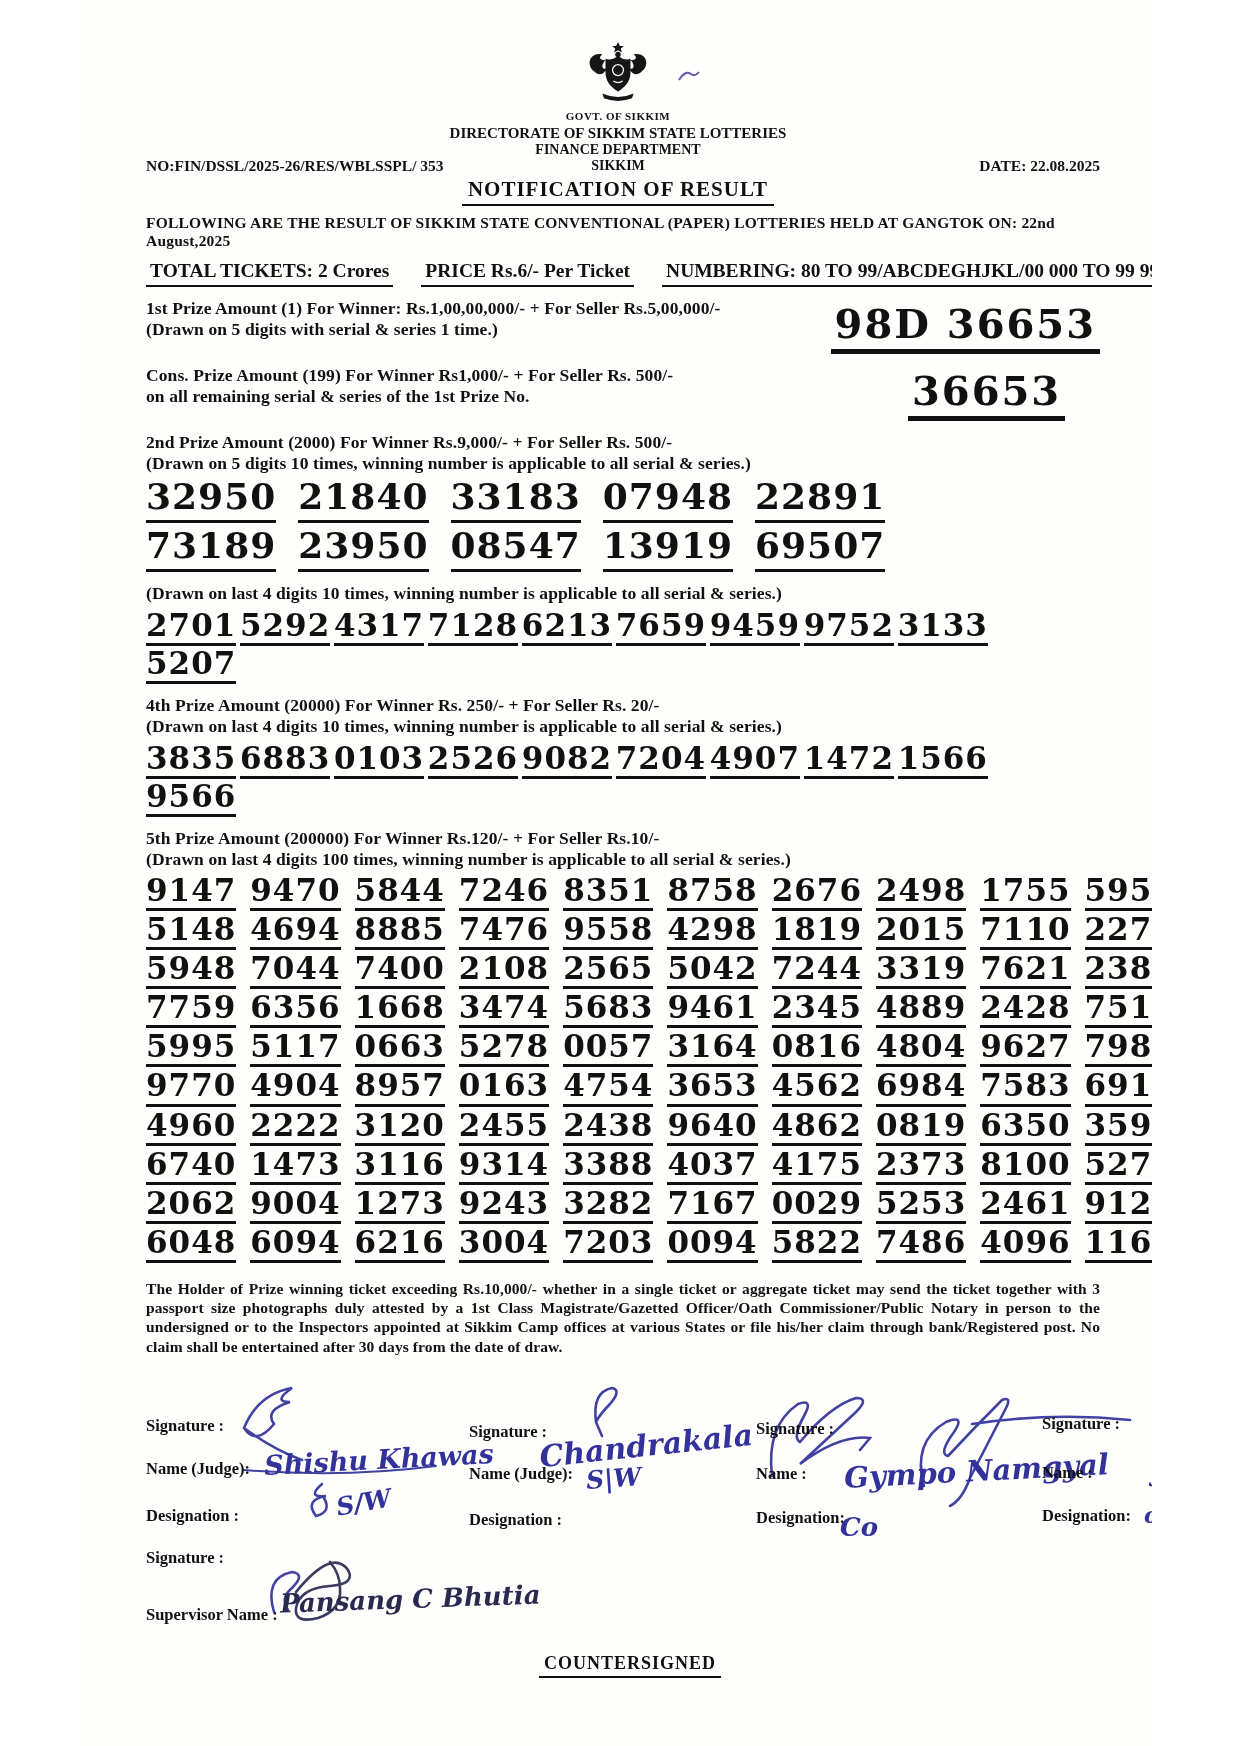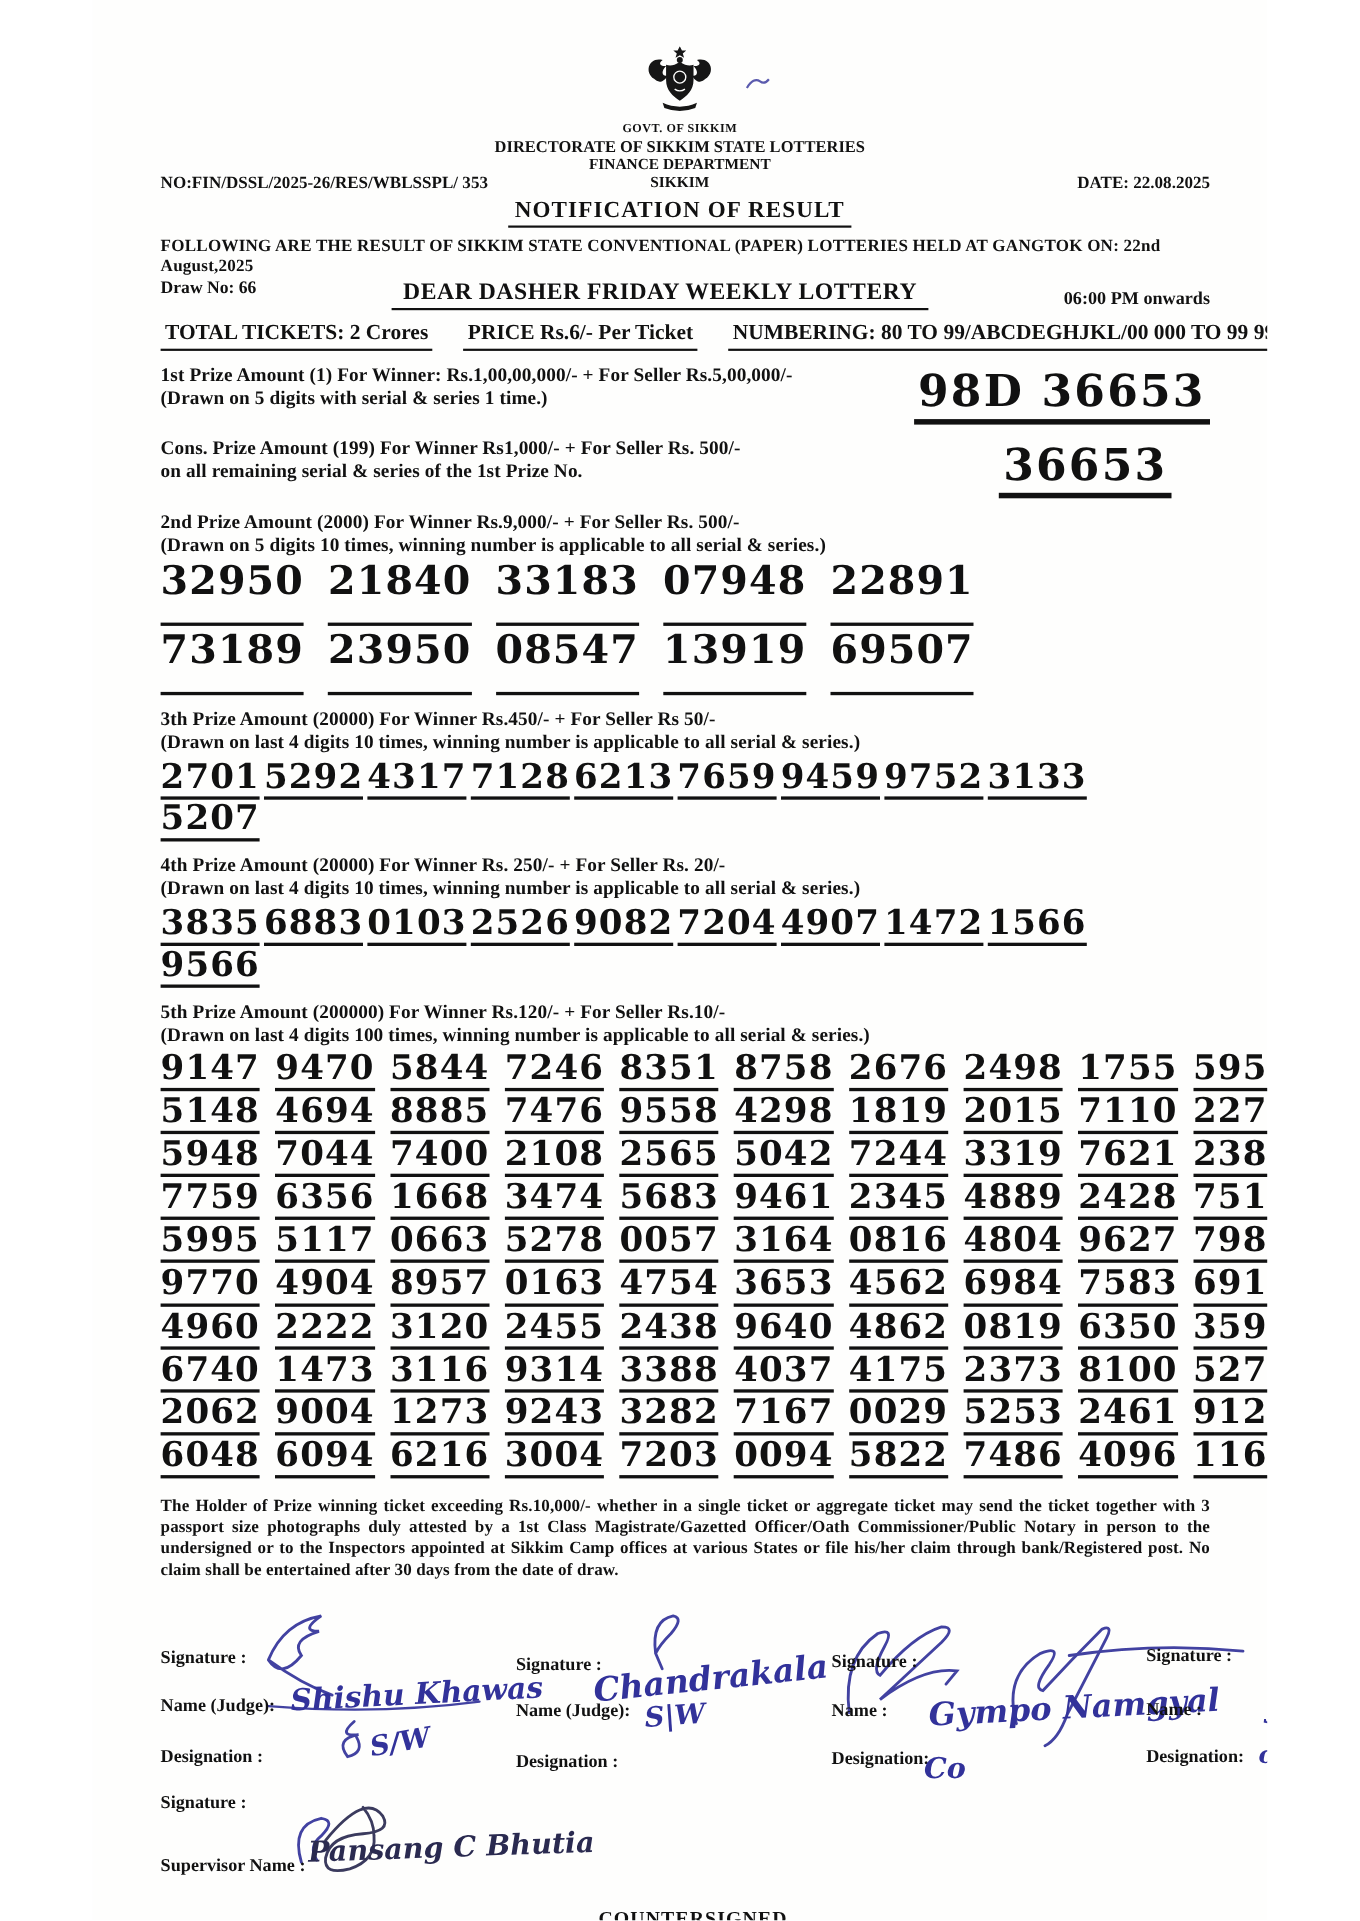--- a/index.html
+++ b/index.html
@@ -42,21 +42,21 @@
 
   
   .prize-block{margin-top:11px;}
   .p-line{font-size:17.5px;line-height:1.2;letter-spacing:0.1px;}
   .prize-flex{display:flex;align-items:flex-start;}
   .prize-flex .ptext{width:700px;}
   .big-num{font-size:40px;letter-spacing:2px;border-bottom:5px solid #111;padding:0 4px 2px 4px;margin-left:52px;margin-top:2px;white-space:nowrap;font-family:"DejaVu Serif",serif;text-align:center;}
   .big-num.cons{margin-left:62px;}
 
   .num-row{display:flex;gap:22px;margin-top:4px;flex-wrap:wrap;}
-  .num5{font-size:36px;line-height:1.05;letter-spacing:1px;border-bottom:3.5px solid #111;padding-bottom:18px;font-family:"DejaVu Serif",serif;}
+  .num5{font-size:36px;line-height:1.05;letter-spacing:1px;border-bottom:3.5px solid #111;padding-bottom:4px;font-family:"DejaVu Serif",serif;}
   .num-row.tens{gap:0;justify-content:space-between;width:842px;text-align:right;}
   .num4{font-size:31px;line-height:1.1;letter-spacing:1px;border-bottom:3px solid #111;padding-bottom:1px;font-family:"DejaVu Serif",serif;}
 
   .grid5{display:grid;grid-template-columns:repeat(10,1fr);width:842px;column-gap:14px;row-gap:1px;margin-top:3px;justify-items:start;}
   .grid5 .num4{font-size:31px;}
 
   .disclaimer{margin-top:16px;font-size:15.5px;line-height:1.24;text-align:justify;letter-spacing:0.1px;}
 
   
   .sig-area{position:relative;height:285px;margin-top:10px;}
@@ -102,25 +102,20 @@
     <span class="ref-no">NO:FIN/DSSL/2025-26/RES/WBLSSPL/ 353</span>
     <span class="doc-date">DATE: 22.08.2025</span>
   </div>
 
   <div class="main-title-row">
     <span class="main-title">NOTIFICATION OF RESULT</span>
   </div>
 
   <div class="subtitle ml">FOLLOWING ARE THE RESULT OF SIKKIM STATE CONVENTIONAL (PAPER) LOTTERIES HELD AT GANGTOK ON: 22nd August,2025</div>
 
-  <div class="draw-row ml">
-    <span class="draw-no">Draw No: 66</span>
-    <span class="lottery-name"><span>DEAR DASHER FRIDAY WEEKLY LOTTERY</span></span>
-    <span class="draw-time">06:00 PM onwards</span>
-  </div>
 
   <div class="tickets-row ml">
     <span class="seg">TOTAL TICKETS: 2 Crores</span>
     <span class="seg">PRICE Rs.6/- Per Ticket</span>
     <span class="seg grow">NUMBERING: 80 TO 99/ABCDEGHJKL/00 000 TO 99 999</span>
   </div>
 
   <div class="prize-block ml prize-flex">
     <div class="ptext">
       <div class="p-line">1st Prize Amount (1) For Winner: Rs.1,00,00,000/- + For Seller Rs.5,00,000/-</div>
@@ -150,21 +145,20 @@
     <div class="num-row">
         <span class="num5">73189</span>
         <span class="num5">23950</span>
         <span class="num5">08547</span>
         <span class="num5">13919</span>
         <span class="num5">69507</span>
       </div>
   </div>
 
   <div class="prize-block ml">
-    <div class="p-line">3th Prize Amount (20000) For Winner Rs.450/- + For Seller Rs 50/-</div>
     <div class="p-line">(Drawn on last 4 digits 10 times, winning number is applicable to all serial &amp; series.)</div>
     <div class="num-row tens">
         <span class="num4">2701</span>
         <span class="num4">5292</span>
         <span class="num4">4317</span>
         <span class="num4">7128</span>
         <span class="num4">6213</span>
         <span class="num4">7659</span>
         <span class="num4">9459</span>
         <span class="num4">9752</span>

